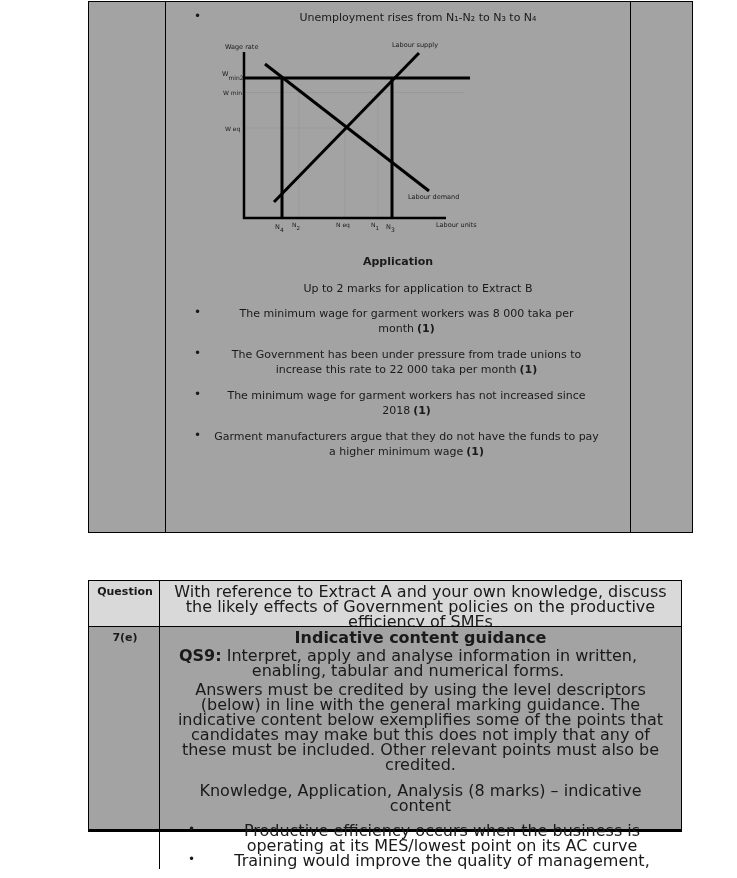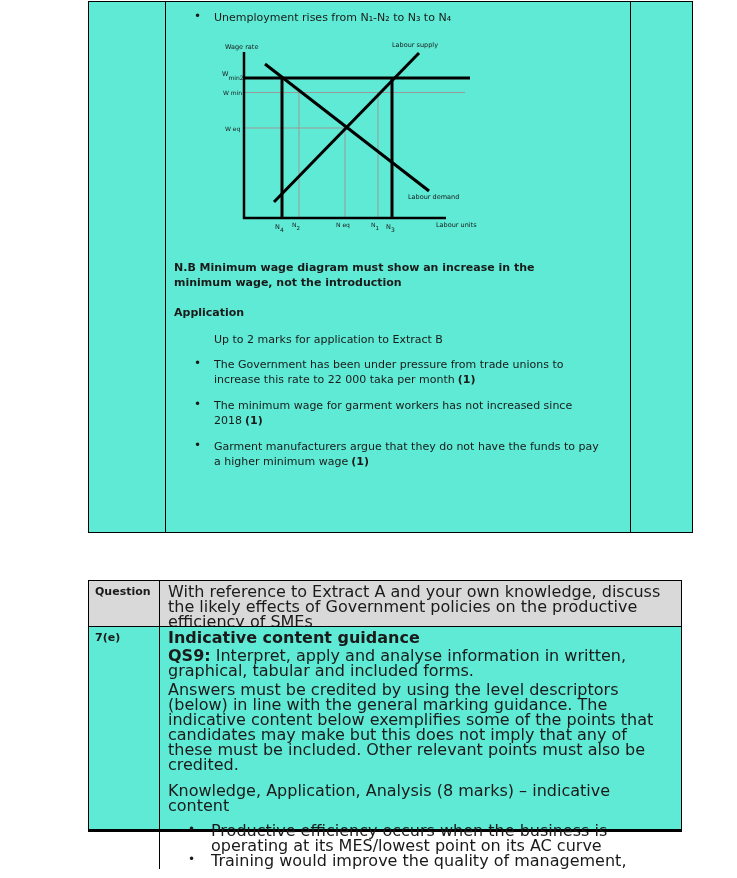--- a/index.html
+++ b/index.html
@@ -4,21 +4,21 @@
 <style>
   * { margin: 0; padding: 0; box-sizing: border-box; }
   html, body {
     width: 737px; height: 878px;
     background: #ffffff;
     font-family: "DejaVu Sans", "Liberation Sans", sans-serif;
     color: #1a1a1a;
     position: relative;
     overflow: hidden;
   }
-  .tbl { position: absolute; background: #5eead4; }
+  .tbl { position: absolute; background: #a3a3a3; text-align: center; }
 
   
   #table1 {
     left: 88px; top: 1px; width: 605px; height: 532px;
     border: 1px solid #000;
   }
   #table1 .vline { position: absolute; top: 0; bottom: 0; width: 1px; background: #000; }
   #table1 .vline.v1 { left: 76px; }
   #table1 .vline.v2 { left: 541px; }
   #t1-content {
@@ -116,45 +116,45 @@
         <text x="1" y="56" font-size="6"><tspan>W min</tspan></text>
         <text x="3" y="91.5" font-size="6"><tspan>W eq</tspan></text>
         <text x="53" y="190" font-size="6.5"><tspan>N</tspan><tspan dy="3" font-size="6">4</tspan></text>
         <text x="70" y="188" font-size="6"><tspan>N</tspan><tspan dy="2.5" font-size="5.5">2</tspan></text>
         <text x="114" y="188" font-size="6"><tspan>N eq</tspan></text>
         <text x="149" y="188" font-size="6"><tspan>N</tspan><tspan dy="2.5" font-size="5.5">1</tspan></text>
         <text x="164" y="190" font-size="6.5"><tspan>N</tspan><tspan dy="3" font-size="6">3</tspan></text>
       </svg>
     </div>
 
-    <p class="nb-heading">N.B Minimum wage diagram must show an increase in the minimum wage, not the introduction</p>
     <p class="app-heading">Application</p>
     <p class="app-intro">Up to 2 marks for application to Extract B</p>
 
     <ul class="bullets marked">
+      <li><span class="li-text-wrap"><span>The minimum wage for garment workers was 8 000 taka per month</span><b class="mark">(1)</b></span></li>
       <li><span class="li-text-wrap"><span>The Government has been under pressure from trade unions to increase this rate to 22 000 taka per month</span><b class="mark">(1)</b></span></li>
       <li><span class="li-text-wrap"><span>The minimum wage for garment workers has not increased since 2018</span><b class="mark">(1)</b></span></li>
       <li><span class="li-text-wrap"><span>Garment manufacturers argue that they do not have the funds to pay a higher minimum wage</span><b class="mark">(1)</b></span></li>
     </ul>
   </div>
 </div>
 
 <div class="tbl" id="table2">
   <div class="row hdr-row">
     <div class="label-col">Question</div>
     <div class="content-col">
       <div class="q-text">With reference to Extract A and your own knowledge, discuss the likely effects of Government policies on the productive efficiency of SMEs</div>
       <div class="ind-label">Indicative content</div>
     </div>
   </div>
   <div class="row body-row">
     <div class="label-col">7(e)</div>
     <div class="content-col">
       <div class="guidance-heading">Indicative content guidance</div>
-      <p class="qs-para"><b>QS9:</b> <span>Interpret, apply and analyse information in written, graphical, tabular and included forms.</span></p>
+      <p class="qs-para"><b>QS9:</b> <span>Interpret, apply and analyse information in written, enabling, tabular and numerical forms.</span></p>
       <p class="credit-para">Answers must be credited by using the level descriptors (below) in line with the general marking guidance. The indicative content below exemplifies some of the points that candidates may make but this does not imply that any of these must be included. Other relevant points must also be credited.</p>
       <div class="kaa-heading">Knowledge, Application, Analysis (8 marks) – indicative content</div>
       <ul class="bullets">
         <li><span>Productive efficiency occurs when the business is operating at its MES/lowest point on its AC curve</span></li>
         <li><span>Training would improve the quality of management, enabling better decision-making and improving productive efficiency. Training the workforce would increase output and productivity, reducing production costs and increasing productive efficiency</span></li>
       </ul>
     </div>
   </div>
 </div>
 

